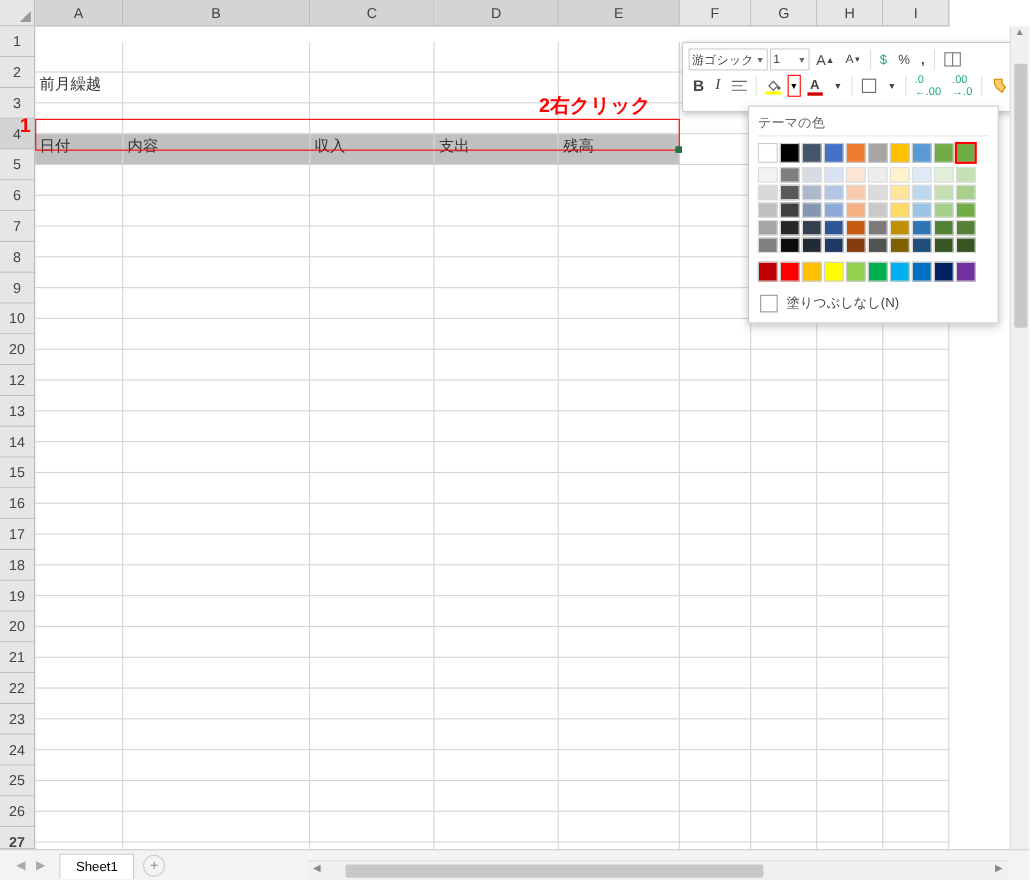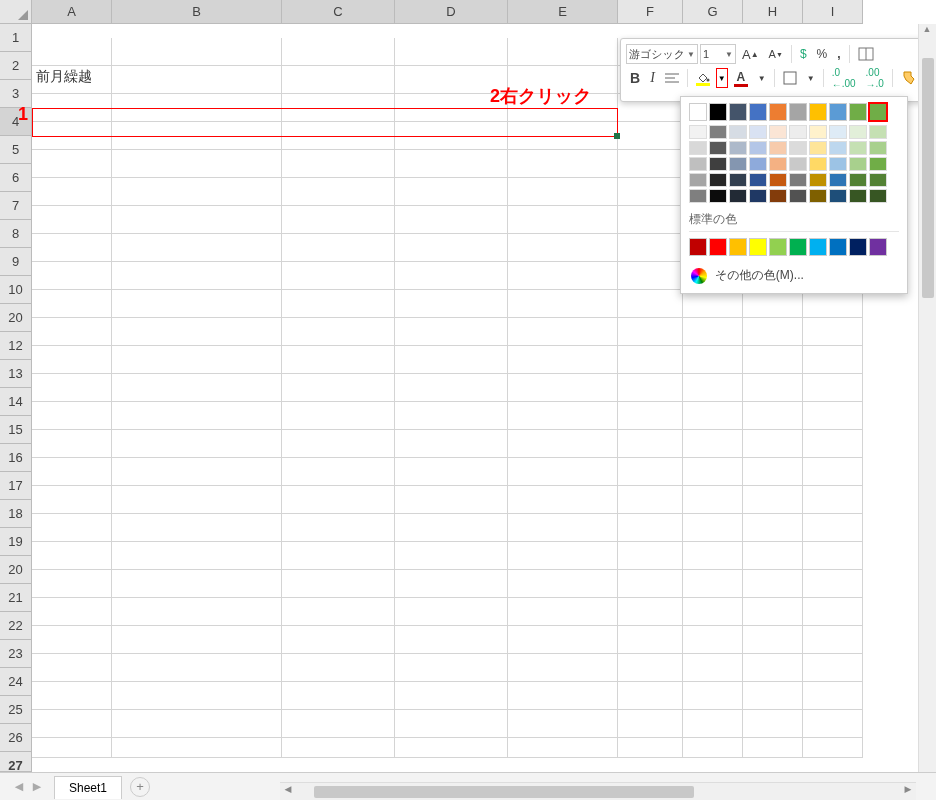--- a/index.html
+++ b/index.html
@@ -152,20 +152,31 @@
         <div class="cell c1"></div>
         <div class="cell c2"></div>
         <div class="cell c3"></div>
         <div class="cell c4"></div>
         <div class="cell c5"></div>
         <div class="cell c6"></div>
         <div class="cell c7"></div>
         <div class="cell c8"></div>
         <div class="cell c9"></div>
       </div>
+      <div class="row sel">
+        <div class="cell c1">日付</div>
+        <div class="cell c2">内容</div>
+        <div class="cell c3">収入</div>
+        <div class="cell c4">支出</div>
+        <div class="cell c5">残高</div>
+        <div class="cell c6"></div>
+        <div class="cell c7"></div>
+        <div class="cell c8"></div>
+        <div class="cell c9"></div>
+      </div>
       <div class="row">
         <div class="cell c1"></div>
         <div class="cell c2"></div>
         <div class="cell c3"></div>
         <div class="cell c4"></div>
         <div class="cell c5"></div>
         <div class="cell c6"></div>
         <div class="cell c7"></div>
         <div class="cell c8"></div>
         <div class="cell c9"></div>
@@ -488,20 +499,21 @@
     <div class="mt-sep"></div>
     <div class="mt-item">
         <svg width="16" height="16">
           <path d="M3 2 L10 2 L10 6 L13 9 L10 14 L5 10 L3 6 Z" fill="#fc6" stroke="#c80"></path>
         </svg>
       </div>
   </div>
 </div>
 
 <div class="color-popup">
+  <div class="cp-title">テーマの色</div>
   <div class="cp-grid" id="themeRow">
       <div class="cp-sw" style="background: rgb(255, 255, 255);"></div>
       <div class="cp-sw" style="background: rgb(0, 0, 0);"></div>
       <div class="cp-sw" style="background: rgb(68, 84, 106);"></div>
       <div class="cp-sw" style="background: rgb(68, 114, 196);"></div>
       <div class="cp-sw" style="background: rgb(237, 125, 49);"></div>
       <div class="cp-sw" style="background: rgb(165, 165, 165);"></div>
       <div class="cp-sw" style="background: rgb(255, 192, 0);"></div>
       <div class="cp-sw" style="background: rgb(91, 155, 213);"></div>
       <div class="cp-sw" style="background: rgb(112, 173, 71);"></div>
@@ -552,36 +564,35 @@
       <div class="cp-shade" style="background: rgb(12, 12, 12);"></div>
       <div class="cp-shade" style="background: rgb(34, 42, 53);"></div>
       <div class="cp-shade" style="background: rgb(31, 56, 100);"></div>
       <div class="cp-shade" style="background: rgb(131, 60, 11);"></div>
       <div class="cp-shade" style="background: rgb(82, 82, 82);"></div>
       <div class="cp-shade" style="background: rgb(127, 96, 0);"></div>
       <div class="cp-shade" style="background: rgb(30, 78, 121);"></div>
       <div class="cp-shade" style="background: rgb(55, 86, 35);"></div>
       <div class="cp-shade" style="background: rgb(55, 86, 35);"></div>
     </div>
-  <div class="cp-title">標準の色</div>
   <div class="cp-std-grid" id="stdRow">
       <div class="cp-sw" style="background: rgb(192, 0, 0);"></div>
       <div class="cp-sw" style="background: rgb(255, 0, 0);"></div>
       <div class="cp-sw" style="background: rgb(255, 192, 0);"></div>
       <div class="cp-sw" style="background: rgb(255, 255, 0);"></div>
       <div class="cp-sw" style="background: rgb(146, 208, 80);"></div>
       <div class="cp-sw" style="background: rgb(0, 176, 80);"></div>
       <div class="cp-sw" style="background: rgb(0, 176, 240);"></div>
       <div class="cp-sw" style="background: rgb(0, 112, 192);"></div>
       <div class="cp-sw" style="background: rgb(0, 32, 96);"></div>
       <div class="cp-sw" style="background: rgb(112, 48, 160);"></div>
     </div>
   <div class="cp-opt">
-    <span class="wheel"></span>
-    <span>その他の色(M)...</span>
+    <span class="nofill-sw"></span>
+    <span>塗りつぶしなし(N)</span>
   </div>
 </div>
 
 <div class="tabbar">
   <div class="nav-arr">◀</div>
   <div class="nav-arr">▶</div>
   <div class="tab">Sheet1</div>
   <div class="addtab">+</div>
 </div>
 <div class="hscroll">

